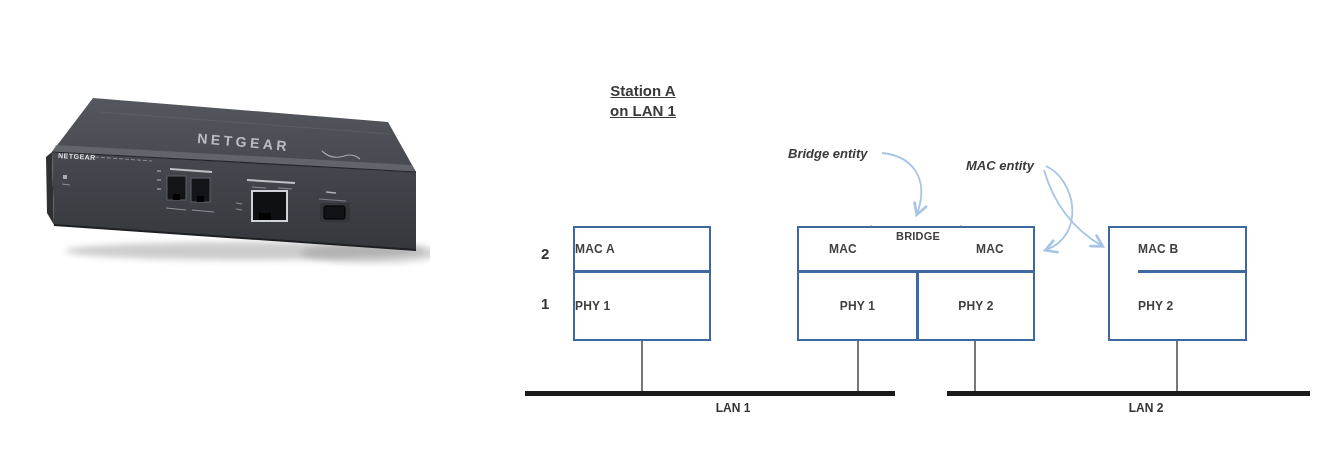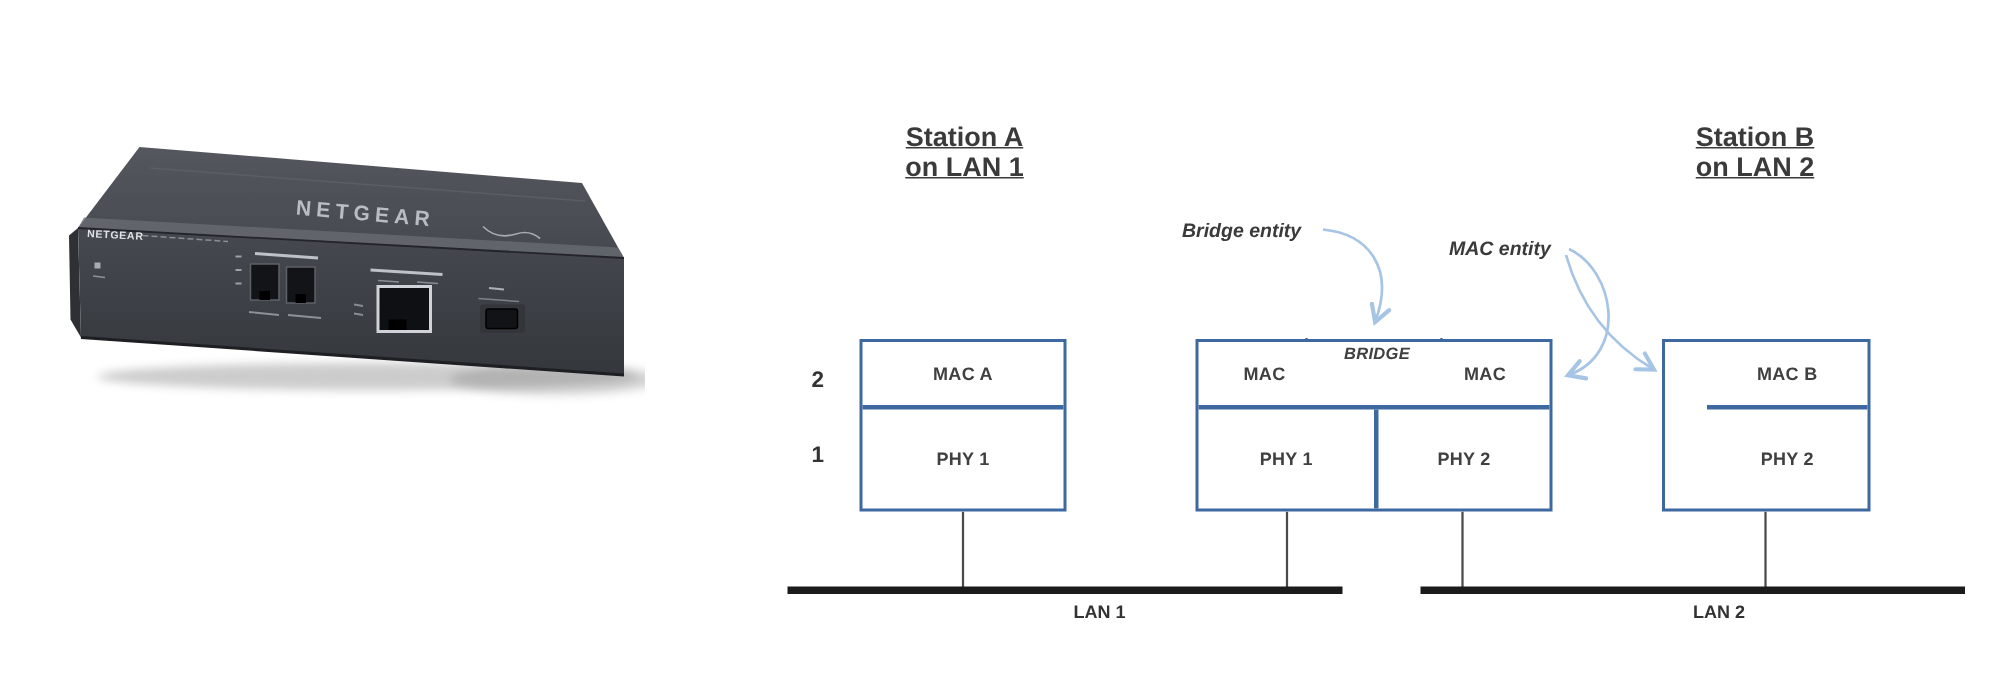--- a/index.html
+++ b/index.html
@@ -12,52 +12,52 @@
   html,body{margin:0;padding:0;background:#fff;}
   .canvas{
     position:relative;width:1332px;height:464px;background:#fff;overflow:hidden;
     font-family:"Liberation Sans", sans-serif;color:var(--ink);
   }
   svg{display:block}
   .layer{position:absolute;left:0;top:0;width:1332px;height:464px;pointer-events:none;}
 
   
   .heading{
-    position:absolute;text-align:center;font-weight:bold;font-size:18px;line-height:20px;
+    position:absolute;text-align:center;font-weight:bold;font-size:15px;line-height:20px;
     color:#3a3a3a;
   }
   .heading span{display:block;text-decoration:underline;}
 
   
   .callout{
     position:absolute;font-style:italic;font-weight:bold;font-size:13px;color:#3a3a3a;white-space:nowrap;
   }
 
   
   .layer-num{position:absolute;font-weight:bold;font-size:15px;color:#333;}
 
   
   .sbox{
     position:absolute;border:2px solid var(--box-border);background:#fff;
     display:flex;flex-direction:column;box-sizing:border-box;
   }
-  .sbox .row{display:flex;align-items:center;justify-content:center;
+  .sbox .row{display:flex;align-items:center;
     font-size:12px;font-weight:bold;color:#404040;letter-spacing:.2px;}
   .sbox .mac-row{height:45px;border-bottom:3px solid var(--box-border);box-sizing:border-box;}
   .sbox .phy-row{flex:1;}
 
   
   .bridge-box .mac-row{justify-content:flex-start;position:relative;}
   .mac-cell-left{position:absolute;left:8px;top:0;width:72px;height:42px;
     display:flex;align-items:center;justify-content:center;}
   .mac-cell-right{position:absolute;left:150px;top:0;width:82px;height:42px;
     display:flex;align-items:center;justify-content:center;}
   .bridge-label{
     position:absolute;left:86px;top:2px;width:66px;text-align:center;
-    font-size:11px;font-weight:bold;color:#404040;font-style:italic;
+    font-size:11px;font-weight:bold;color:#404040;
   }
   .bridge-box .phy-row{position:relative;justify-content:flex-start;}
   .phy-cell-left{position:absolute;left:0;top:0;width:117px;height:100%;
     display:flex;align-items:center;justify-content:center;}
   .phy-cell-right{position:absolute;left:117px;top:0;width:117px;height:100%;
     border-left:3px solid var(--box-border);box-sizing:border-box;
     display:flex;align-items:center;justify-content:center;}
 
   
   .lan-label{position:absolute;font-weight:bold;font-size:12px;color:#333;text-align:center;width:80px;}
@@ -161,24 +161,20 @@
 
     <path class="arrow-path" marker-end="url(#arrowV)" d="M882,153 C912,156 930,178 917,214"></path>
     <path class="arrow-path" marker-end="url(#arrowV)" d="M1046,166 C1076,180 1086,235 1046,250"></path>
     <path class="arrow-path" marker-end="url(#arrowV)" d="M1044,170 C1054,205 1075,230 1102,246"></path>
   </svg>
 
   <div class="heading" style="left:573px;top:81px;width:140px;">
     <span>Station A</span>
     <span>on LAN 1</span>
   </div>
-  <div class="heading" style="left:1100px;top:81px;width:140px;">
-    <span>Station B</span>
-    <span>on LAN 2</span>
-  </div>
 
   <div class="callout" style="left:788px;top:146px;text-align:right;">Bridge entity</div>
   <div class="callout" style="left:966px;top:158px;">MAC entity</div>
 
   <div class="layer-num" style="left:541px;top:245px;">2</div>
   <div class="layer-num" style="left:541px;top:295px;">1</div>
 
   <div class="sbox" style="left:573px;top:226px;width:138px;height:115px;">
     <div class="row mac-row">
       <span>MAC A</span>

